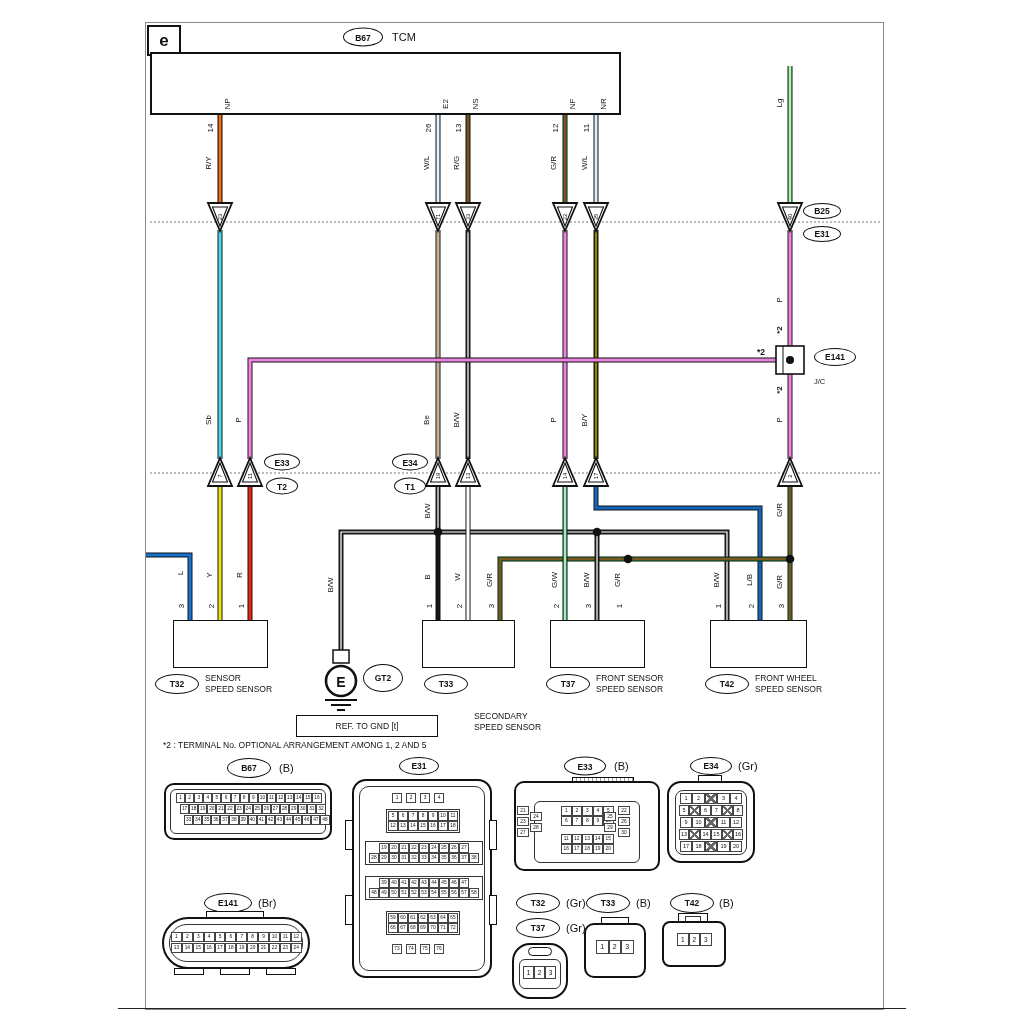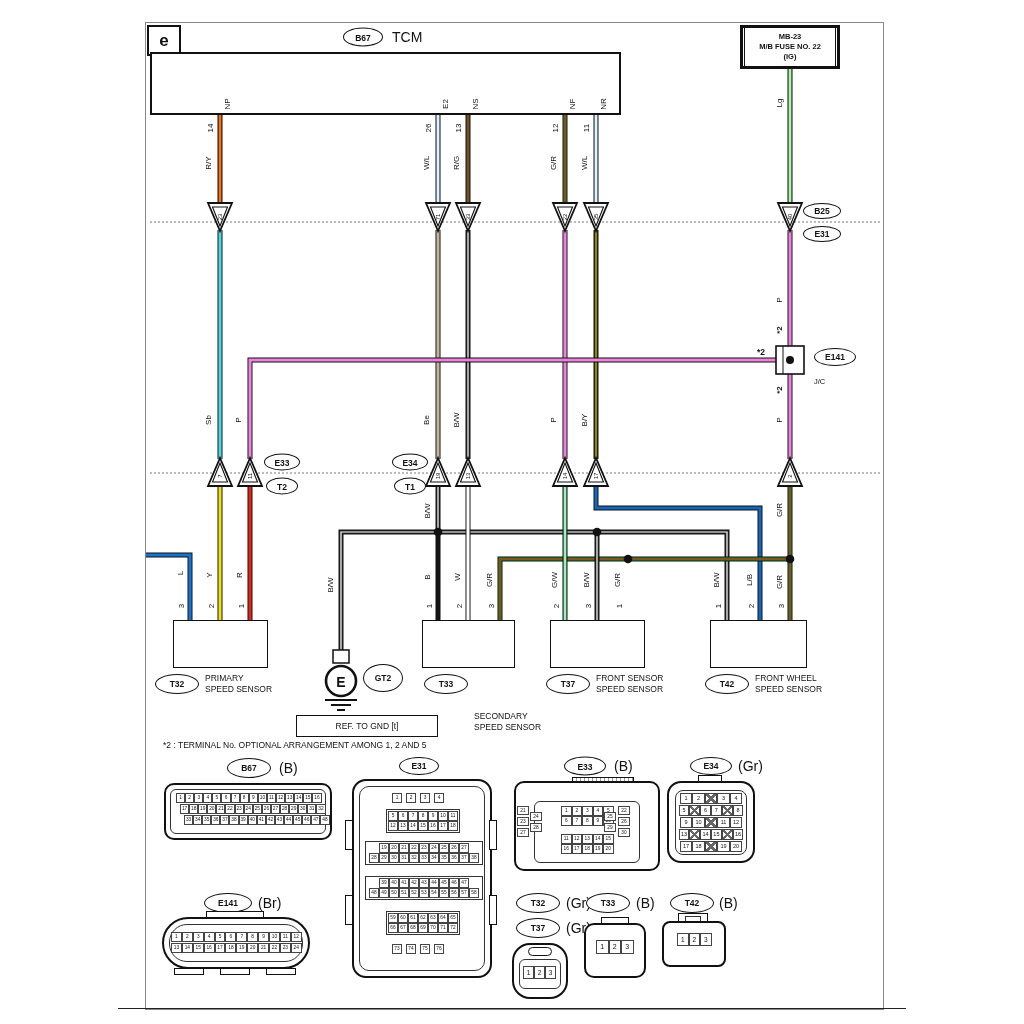--- a/index.html
+++ b/index.html
@@ -5,21 +5,21 @@
   html,body{margin:0;padding:0;background:#fff;}
   body{width:1024px;height:1024px;position:relative;font-family:"Liberation Sans",sans-serif;color:#111;}
   #stage{position:absolute;inset:0;}
   svg{position:absolute;left:0;top:0;}
   svg text{font-family:"Liberation Sans",sans-serif;fill:#111;}
   .we{fill:none;stroke:var(--c-edge);stroke-width:5;}
   .wf{fill:none;stroke-width:3.1;}
   .wc{fill:none;stroke-width:1.2;}
   .vl{position:absolute;font-size:8px;transform:translate(-50%,-50%) rotate(-90deg);white-space:nowrap;}
   .hl{position:absolute;font-size:8.5px;transform:translate(-50%,-50%);white-space:nowrap;}
-  .hll{position:absolute;font-size:14px;transform:translateY(-50%);white-space:nowrap;}
+  .hll{position:absolute;font-size:11px;transform:translateY(-50%);white-space:nowrap;}
   .oval{position:absolute;border:1.7px solid #111;border-radius:50%;background:#fff;display:flex;align-items:center;justify-content:center;font-size:8.5px;font-weight:700;transform:translate(-50%,-50%);box-sizing:border-box;}
   .box{position:absolute;border:1.8px solid #111;background:#fff;box-sizing:border-box;}
   .nb{background:transparent;}
   .r6{border-radius:6px;} .r8{border-radius:8px;} .r10{border-radius:10px;} .r14{border-radius:14px;} .r18{border-radius:18px;} .r26{border-radius:26px;}
   .pinrow{position:absolute;display:flex;justify-content:center;}
   .pincol{position:absolute;display:flex;flex-direction:column;row-gap:2px;}
   .pblock{position:absolute;display:flex;flex-direction:column;align-items:center;border:1px solid #333;background:#fff;padding:1px;}
   .pblock .pinrow{position:static;}
   .pin{display:inline-block;box-sizing:border-box;width:var(--pw,10px);height:var(--ph,10px);border:0.8px solid #444;font-size:var(--pf,4.8px);line-height:calc(var(--ph,10px) - 1.5px);text-align:center;background:#fff;overflow:hidden;}
   .pin-x{background:
@@ -261,27 +261,20 @@
       <line x1="337" y1="710" x2="345" y2="710" stroke="#111" stroke-width="2"></line>
     </g>
   </svg>
 
   <div class="oval" style="left:363px;top:37px;width:40px;height:19px;">
       <span>B67</span>
     </div>
   <div class="hll" style="left:392px;top:37px;">TCM</div>
   <div class="box nb" style="left:150px;top:52px;width:471px;height:63px;border-width:2px;background:#fff;"></div>
 
-  <div class="box" style="left:740px;top:25px;width:100px;height:44px;border-width:3.2px;display:flex;align-items:center;justify-content:center;">
-    <div style="border:1px solid #111;width:100%;height:100%;margin:1px;display:flex;flex-direction:column;align-items:center;justify-content:center;">
-      <div class="fusetxt">MB-23</div>
-      <div class="fusetxt">M/B FUSE NO. 22</div>
-      <div class="fusetxt">(IG)</div>
-    </div>
-  </div>
 
   <div class="vl" style="left:227px;top:104px;">NP</div>
   <div class="vl" style="left:445px;top:104px;">E2</div>
   <div class="vl" style="left:475px;top:104px;">NS</div>
   <div class="vl" style="left:572px;top:104px;">NF</div>
   <div class="vl" style="left:603px;top:104px;">NR</div>
   <div class="vl" style="left:210px;top:128px;">14</div>
   <div class="vl" style="left:428px;top:128px;">26</div>
   <div class="vl" style="left:458px;top:128px;">13</div>
   <div class="vl" style="left:555px;top:128px;">12</div>
@@ -361,21 +354,21 @@
 
   <div class="box" style="left:173px;top:620px;width:95px;height:48px;border-width:1.7px;"></div>
   <div class="box" style="left:422px;top:620px;width:93px;height:48px;border-width:1.7px;"></div>
   <div class="box" style="left:550px;top:620px;width:95px;height:48px;border-width:1.7px;"></div>
   <div class="box" style="left:710px;top:620px;width:97px;height:48px;border-width:1.7px;"></div>
 
   <div class="oval" style="left:177px;top:684px;width:44px;height:20px;">
       <span>T32</span>
     </div>
   <div class="sname" style="left:205px;top:673px;">
-      <div>PRIMARY</div>
+      <div>SENSOR</div>
       <div>SPEED SENSOR</div>
     </div>
   <div class="oval" style="left:446px;top:684px;width:44px;height:20px;">
       <span>T33</span>
     </div>
   <div class="sname" style="left:474px;top:711px;">
       <div>SECONDARY</div>
       <div>SPEED SENSOR</div>
     </div>
   <div class="oval" style="left:568px;top:684px;width:44px;height:20px;">

